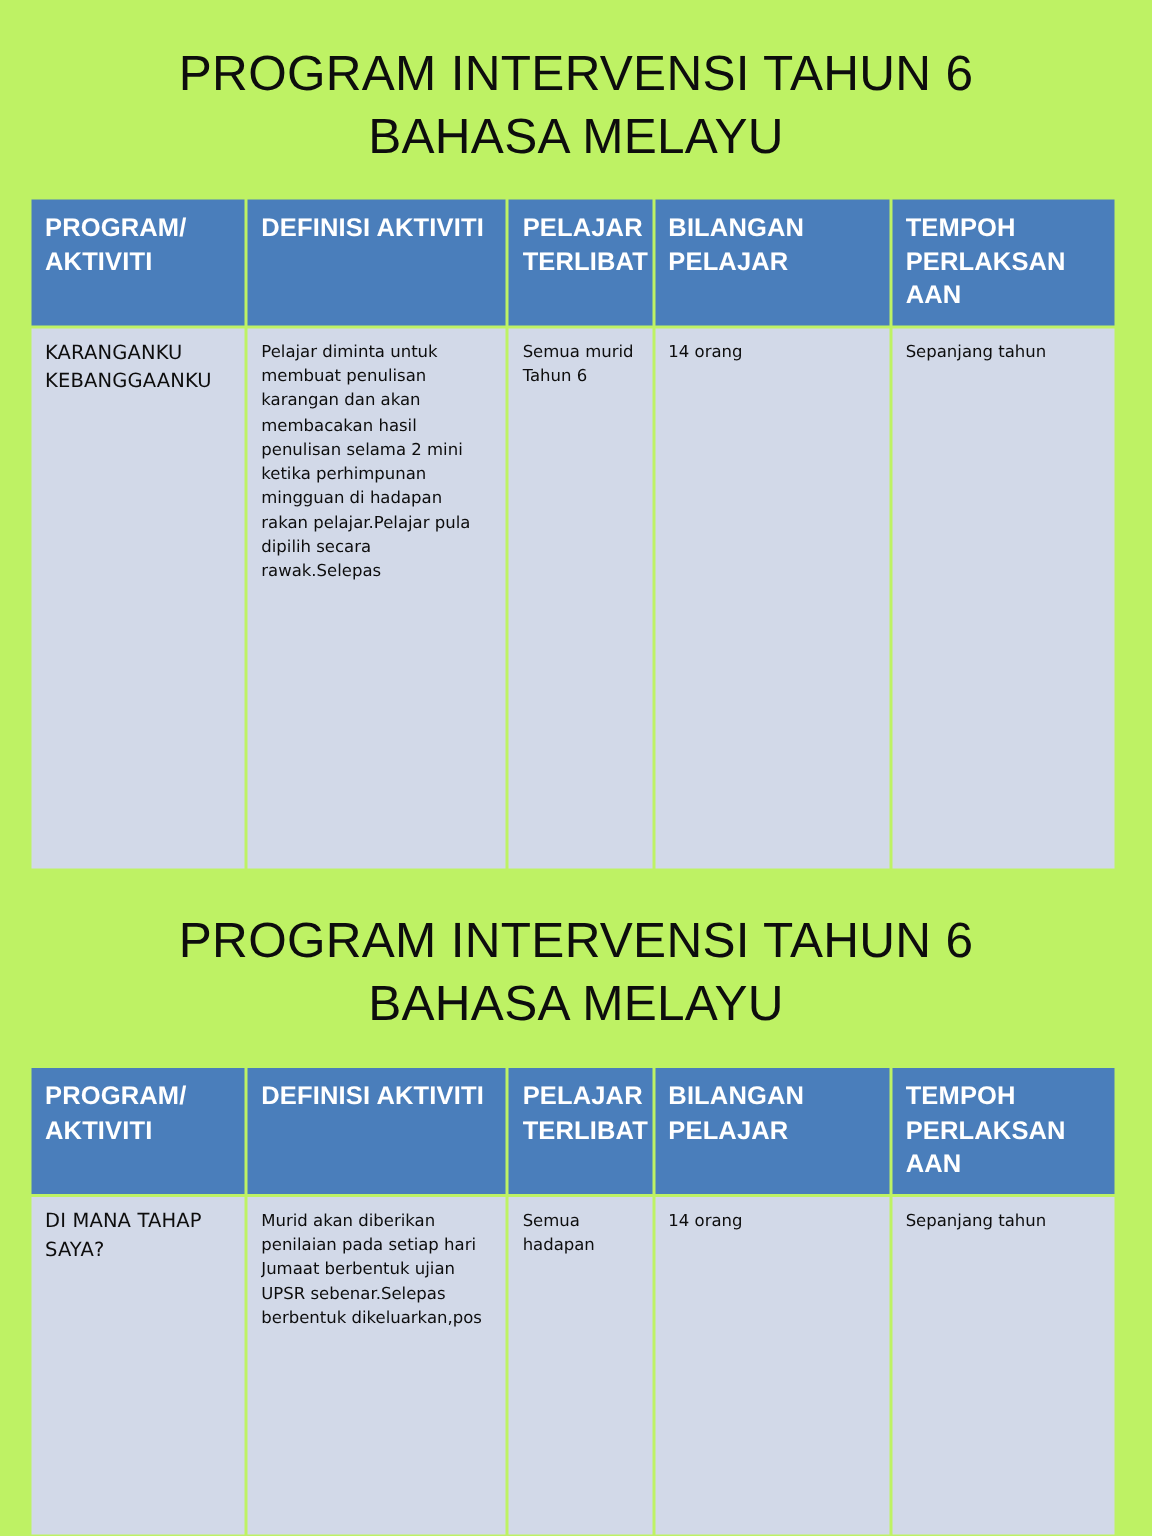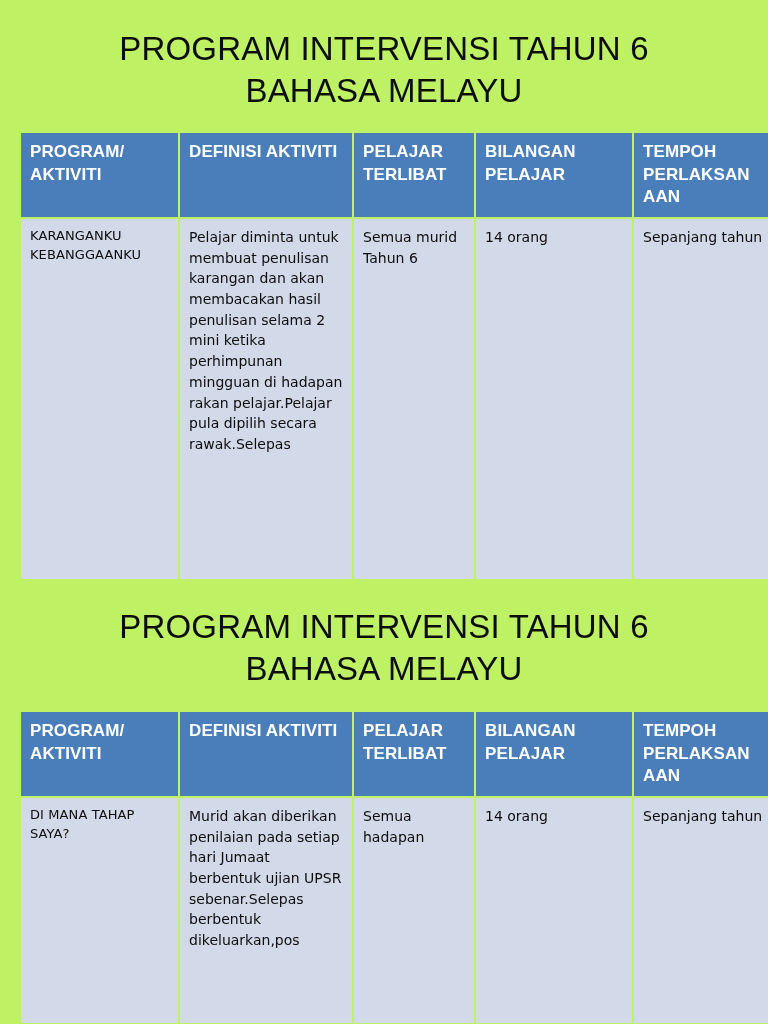--- a/index.html
+++ b/index.html
@@ -63,34 +63,34 @@
     font-family: "Liberation Sans", sans-serif;
     font-size: 17px;
     font-weight: bold;
     line-height: 1.32;
     letter-spacing: 0.1px;
   }
   table.pt tbody td {
     background: #d2d9e8;
     color: #0d0d0d;
     font-family: "DejaVu Sans", sans-serif;
-    font-size: 14px;
+    font-size: 11px;
     line-height: 1.48;
     font-weight: normal;
   }
   td.col-name {
     font-size: 13px !important;
     line-height: 1.45 !important;
     font-family: Liberation Sans, sans-serif;
     letter-spacing: 0.1px;
     margin-left: 28px;
   }
-  .c1 { width: 157px; }
+  .c1 { width: 142px; }
   .c2 { width: 172px; }
-  .c3 { width: 120px; }
+  .c3 { width: 95px; }
   .c4 { width: 156px; }
   .c5 { width: 148px; }
 
   .cellbox { display: block; overflow: hidden; }
   .slide-1 .cellbox { height: 344px; }
   .slide-2 .cellbox { height: 209px; }
 </style>
 </head>
 <body>
 

